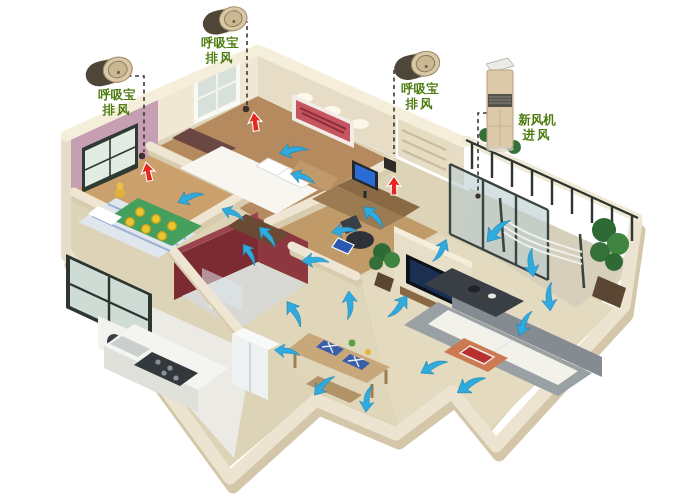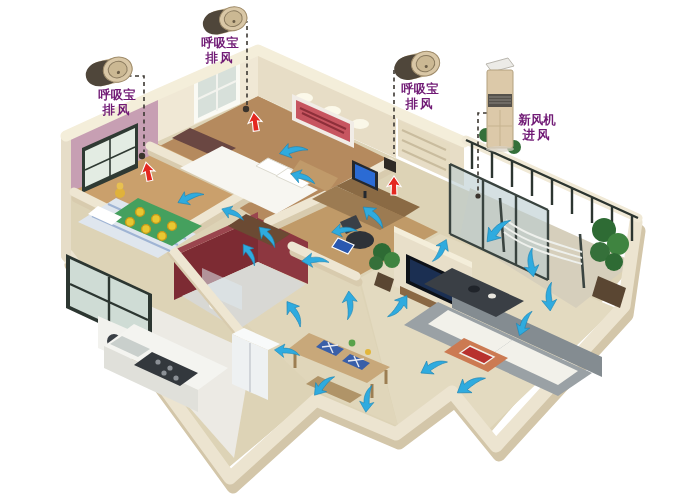--- a/index.html
+++ b/index.html
@@ -3,21 +3,21 @@
 <meta charset="utf-8">
 <style>
   html,body{margin:0;padding:0;background:#fff;}
   .scene{
     position:relative;width:700px;height:496px;overflow:hidden;
     background:#ffffff;font-family:"Liberation Sans",sans-serif;
   }
   .scene svg{position:absolute;left:0;top:0;}
   .callout{
     position:absolute;width:76px;text-align:center;
-    color:#701a75;font-size:12.5px;line-height:1.22;font-weight:600;
+    color:#4d7c0f;font-size:12.5px;line-height:1.22;font-weight:600;
   }
   .callout .l2{font-weight:800;letter-spacing:2px;}
 </style>
 </head>
 <body>
 
 <div class="scene">
 
 <svg width="700" height="496" viewBox="0 0 700 496">
   <defs>

